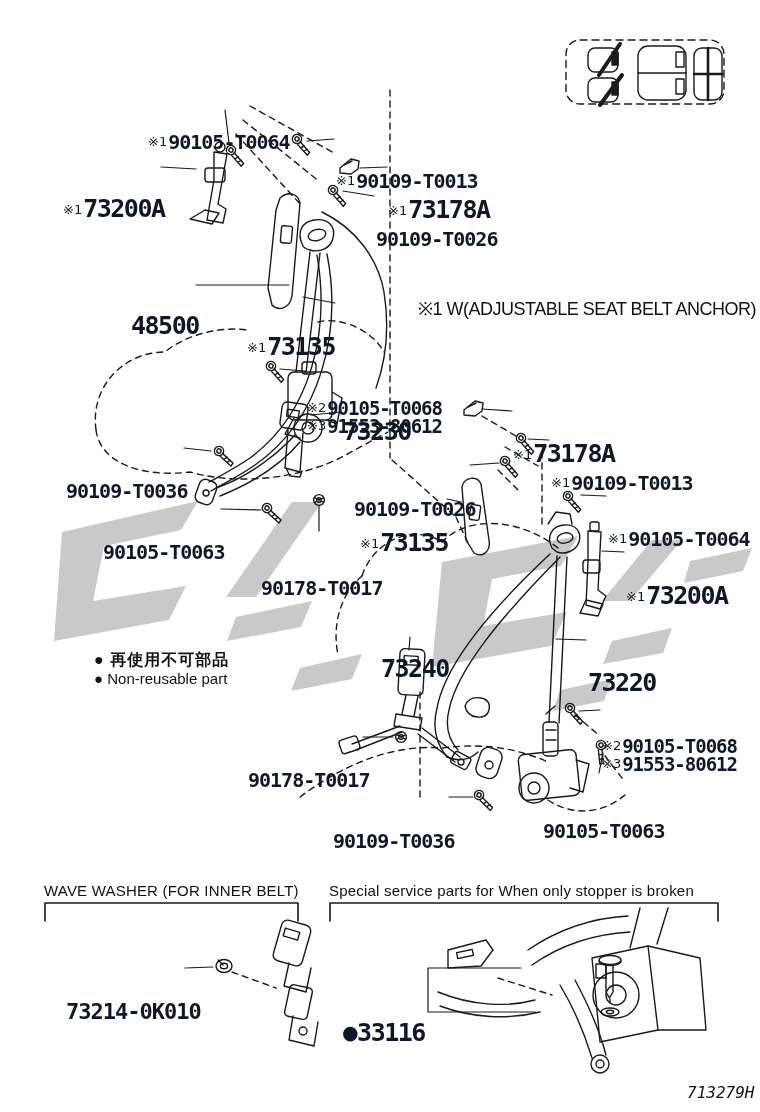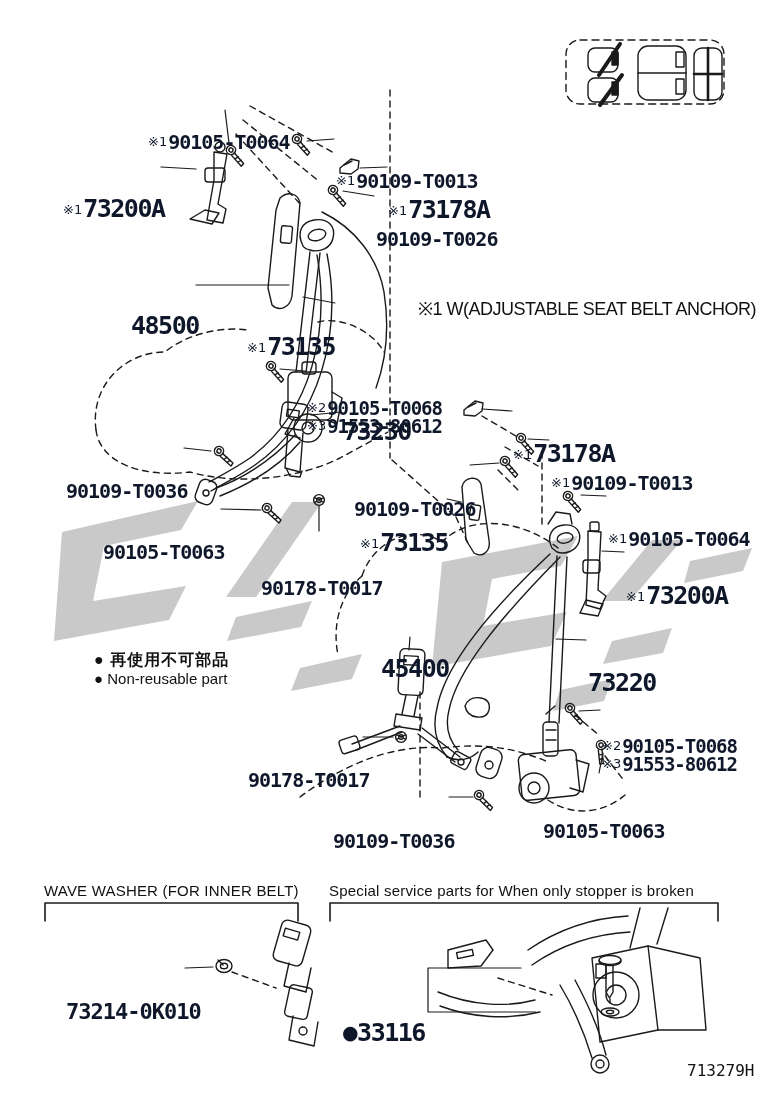--- a/index.html
+++ b/index.html
@@ -14,22 +14,22 @@
   .sz-m{font-size:22px;letter-spacing:-1px;}
   .pfx{font-family:"DejaVu Sans",sans-serif;font-size:13px;font-weight:normal;
        letter-spacing:0;vertical-align:3px;padding-right:1px;}
   .blt{font-family:"DejaVu Sans",sans-serif;font-size:19px;vertical-align:2px;}
   .notes{position:absolute;left:418px;top:254px;font-family:Liberation Sans, sans-serif;
          font-size:18px;line-height:22px;letter-spacing:-0.5px;white-space:pre;}
   .legend{position:absolute;left:94px;top:650px;line-height:19px;white-space:nowrap;}
   .legend .jp{font-size:16px;font-weight:bold;letter-spacing:1px;text-align:right;}
   .legend .en{font-size:15px;}
   .sec-title{position:absolute;font-size:15px;letter-spacing:0.2px;white-space:nowrap;}
-  .code{position:absolute;left:687px;top:1061px;font-family:"DejaVu Sans Mono",monospace;
-        font-size:16px;letter-spacing:0;}
+  .code{position:absolute;left:687px;top:1083px;font-family:"DejaVu Sans Mono",monospace;
+        font-size:16px;letter-spacing:0;font-style:italic;}
 </style>
 </head>
 <body>
 
 <div id="stage">
 
   <svg id="art" width="760" height="1112" viewBox="0 0 760 1112" fill="none" stroke="#1a1a1a" stroke-width="1.4" stroke-linecap="round" stroke-linejoin="round">
 
     <g fill="#c9c9c9" stroke="none">
       <path d="M62,532 L198,501 L181,530 L104,546 L93,601 L186,586 L169,620 L54,641 Z"></path>
@@ -300,21 +300,21 @@
   <div class="plabel sz-r" style="left:66px;top:437px"><span>90109-T0036</span></div>
   <div class="plabel sz-r" style="left:103px;top:498px"><span>90105-T0063</span></div>
   <div class="plabel sz-r" style="left:261px;top:534px"><span>90178-T0017</span></div>
 
   <div class="plabel sz-b" style="left:513px;top:397px"><span class="pfx">※1</span><span>73178A</span></div>
   <div class="plabel sz-r" style="left:551px;top:429px"><span class="pfx">※1</span><span>90109-T0013</span></div>
   <div class="plabel sz-r" style="left:354px;top:455px"><span>90109-T0026</span></div>
   <div class="plabel sz-b" style="left:360px;top:486px"><span class="pfx">※1</span><span>73135</span></div>
   <div class="plabel sz-r" style="left:608px;top:485px"><span class="pfx">※1</span><span>90105-T0064</span></div>
   <div class="plabel sz-b" style="left:626px;top:539px"><span class="pfx">※1</span><span>73200A</span></div>
-  <div class="plabel sz-b" style="left:381px;top:612px"><span>45400</span></div>
+  <div class="plabel sz-b" style="left:381px;top:612px"><span>73240</span></div>
   <div class="plabel sz-b" style="left:588px;top:626px"><span>73220</span></div>
   <div class="plabel sz-s" style="left:602px;top:693px"><span class="pfx">※2</span><span>90105-T0068</span></div>
   <div class="plabel sz-s" style="left:602px;top:711px"><span class="pfx">※3</span><span>91553-80612</span></div>
   <div class="plabel sz-r" style="left:248px;top:726px"><span>90178-T0017</span></div>
   <div class="plabel sz-r" style="left:333px;top:787px"><span>90109-T0036</span></div>
   <div class="plabel sz-r" style="left:543px;top:777px"><span>90105-T0063</span></div>
 
   <div class="plabel sz-m" style="left:66px;top:957px"><span>73214-0K010</span></div>
   <div class="plabel sz-b" style="left:342px;top:976px"><span class="blt">●</span><span>33116</span></div>
 

